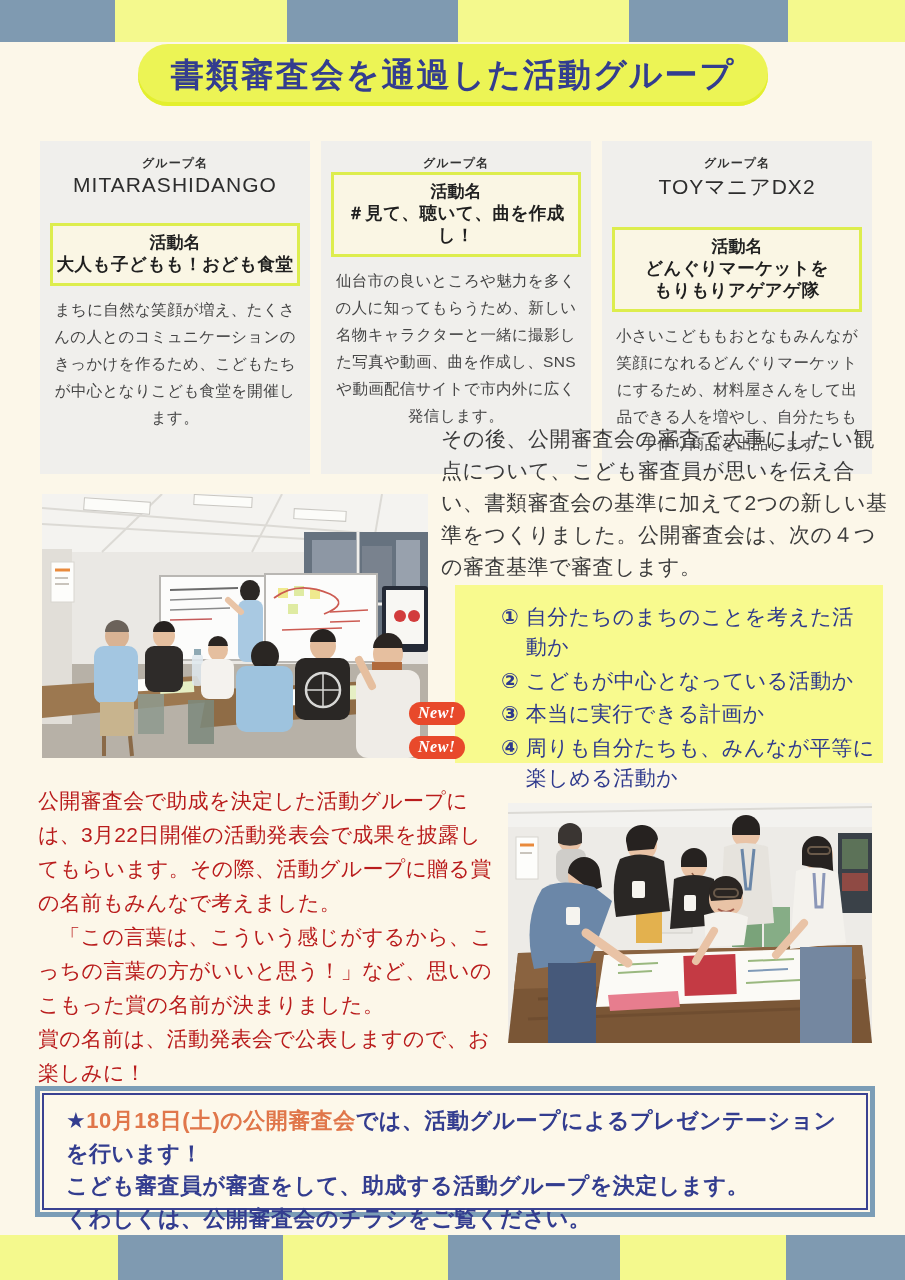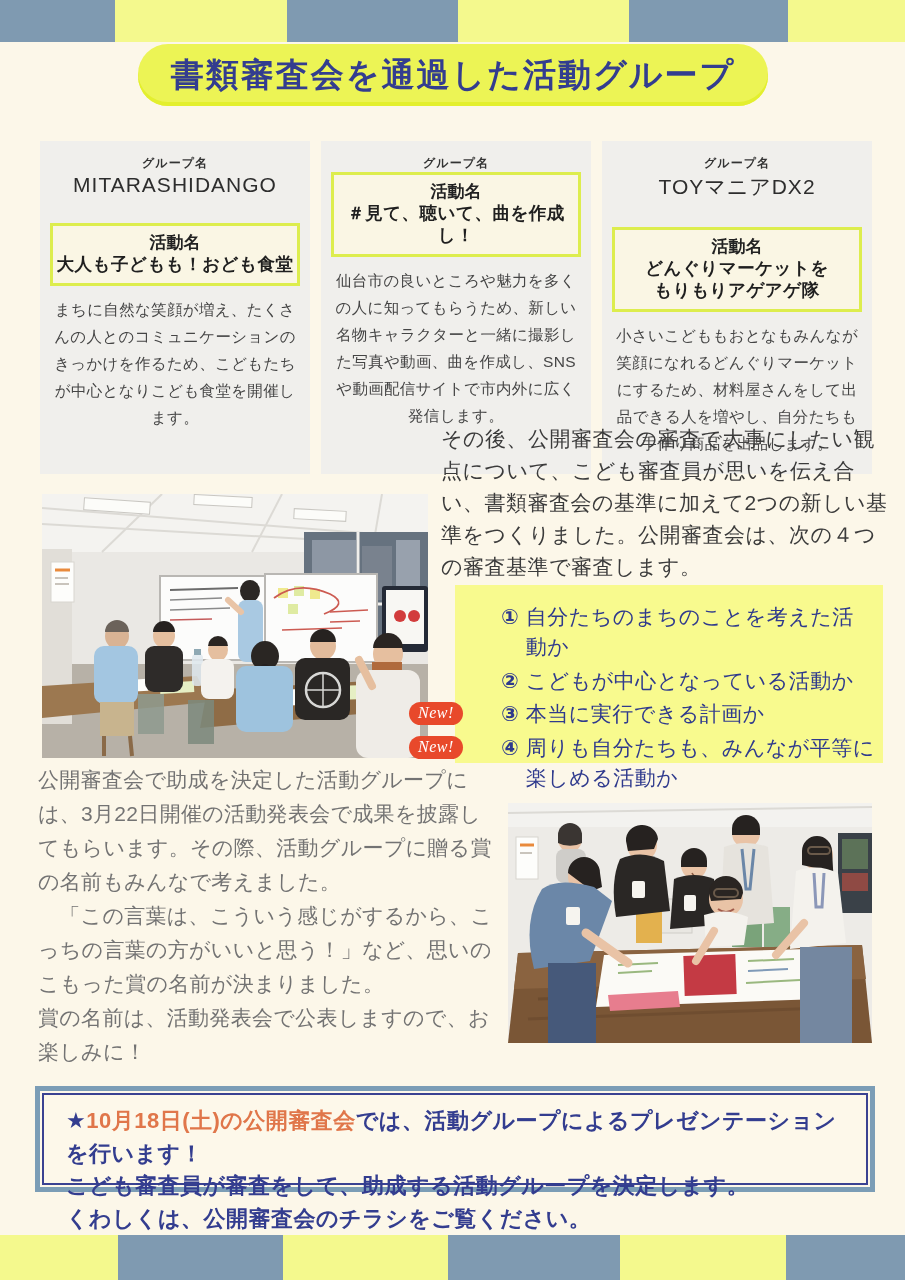--- a/index.html
+++ b/index.html
@@ -49,31 +49,31 @@
   
   .criteria-box {
     position:absolute; left:455px; top:585px; width:428px; height:178px;
     background:#f8fa8e; padding:17px 8px 8px 46px;
   }
   .crit-row { position:relative; display:flex; align-items:flex-start; margin-bottom:3px; }
   .crit-num { font-size:21px; font-weight:bold; color:#2f3a8d; margin-right:7px; line-height:1.45; }
   .crit-text { font-size:21px; font-weight:normal; color:#2f3a8d; line-height:1.45; letter-spacing:0.5px; }
   .new-badge {
     position:absolute; left:-92px; top:3px; background:#e8492b; color:#fff;
-    font-family:"Liberation Serif","DejaVu Serif",serif; font-style:italic; font-weight:normal;
+    font-family:"Liberation Serif","DejaVu Serif",serif; font-style:italic; font-weight:bold;
     font-size:16px; padding:2px 9px 3px; border-radius:14px; letter-spacing:0.5px;
   }
   
   .award {
-    position:absolute; left:38px; top:763px; width:458px;
-    font-size:21px; color:#737373; line-height:1.62; letter-spacing:0.3px;
+    position:absolute; left:38px; top:784px; width:458px;
+    font-size:21px; color:#b91c1c; line-height:1.62; letter-spacing:0.3px;
   }
   
   .announce-outer {
-    position:absolute; left:35px; top:1086px; width:840px; height:106px;
+    position:absolute; left:35px; top:1086px; width:840px; height:131px;
     background:#fdf8ea; border:5px solid #7b9db6;
   }
   .announce-inner {
     position:absolute; inset:2px; border:2px solid #3a4292; padding:10px 18px 8px 22px;
   }
   .announce-inner p { font-size:22px; font-weight:bold; color:#333d8f; line-height:1.48; letter-spacing:0.5px; }
   .hl-orange { color:#e0764a; }
 </style>
 </head>
 <body>

